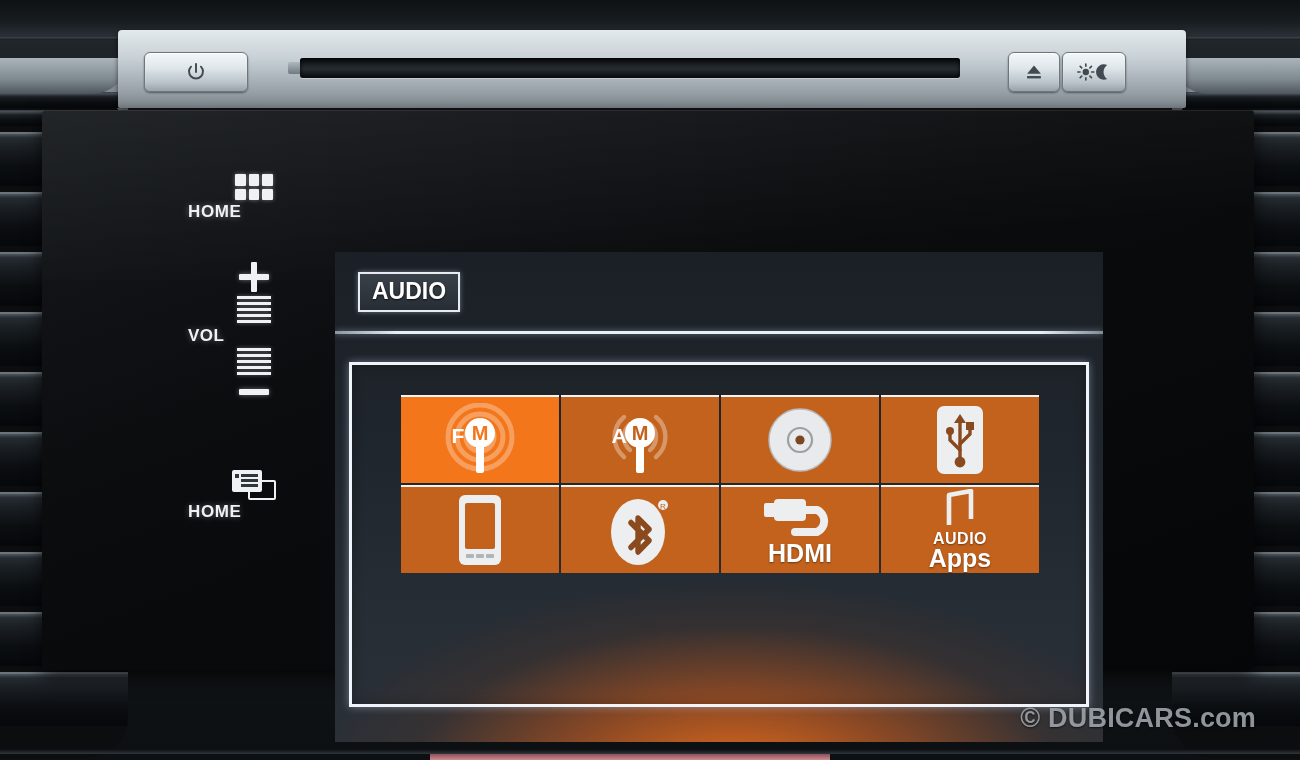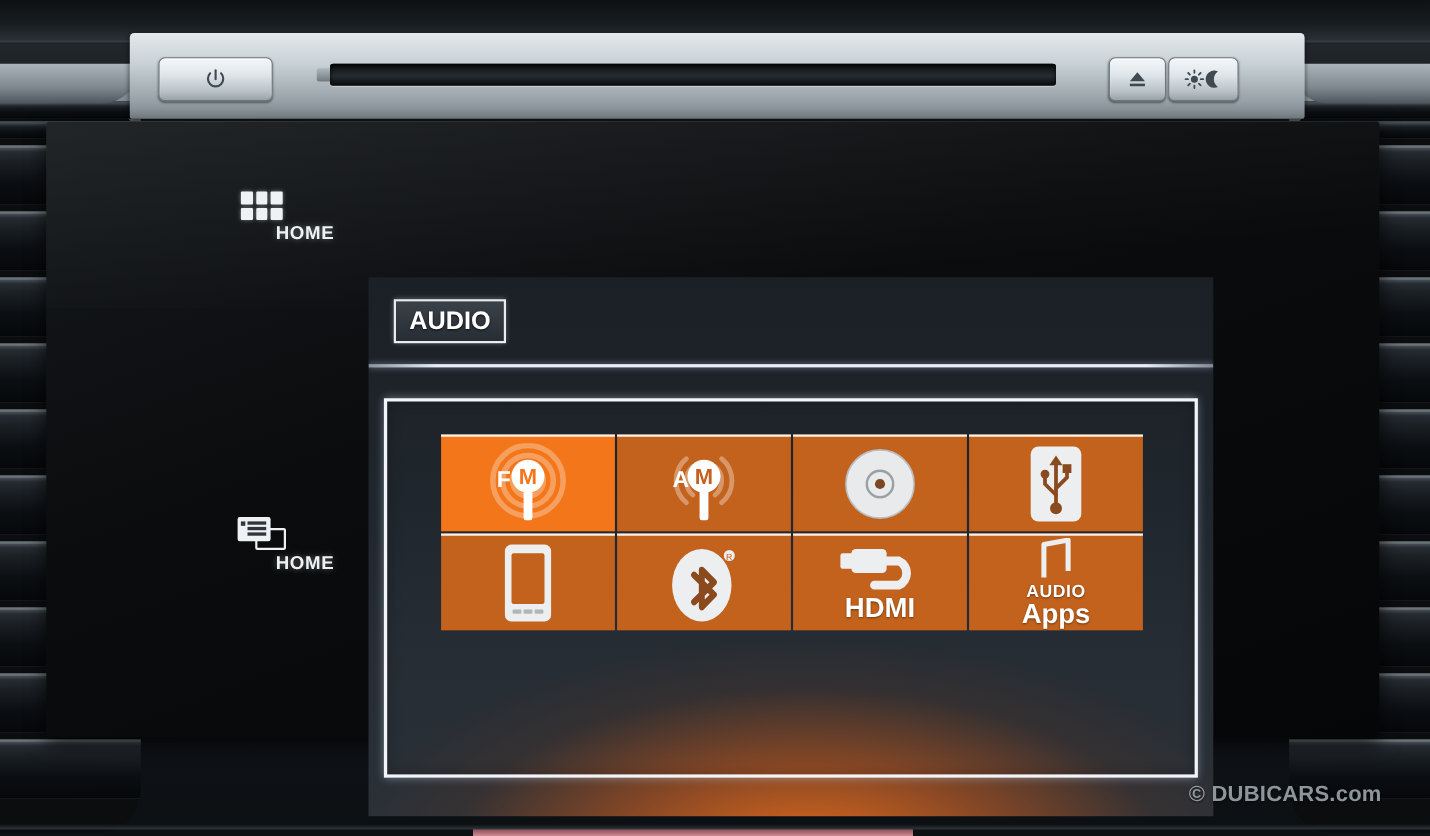--- a/index.html
+++ b/index.html
@@ -97,21 +97,21 @@
     pointer-events:none;
   }
 
   
   .sidekeys {
     position:absolute; left:130px; top:60px; width:132px; height:500px;
     color:#eef2f5;
     font-weight:bold;
     text-align:center;
   }
-  .sidekey { position:absolute; left:0; width:132px; text-align:right; }
+  .sidekey { position:absolute; left:16px; width:132px; text-align:left; }
   .sidekey .lbl { font-size:17px; letter-spacing:.6px; margin-top:2px;
     text-shadow:0 0 6px rgba(255,255,255,.35); }
   .k-home { top:4px; }
   .k-vol  { top:104px; }
   .k-menu { top:300px; }
   .k-back { top:400px; }
 
   .home-grid { width:38px; height:26px; margin:0 auto; display:grid;
     grid-template-columns:repeat(3,1fr); grid-template-rows:repeat(2,1fr); gap:3px; }
   .home-grid i { background:#eef2f5; border-radius:1px; display:block;
@@ -193,21 +193,21 @@
     font-size:25px; font-weight:bold; line-height:1;
     text-shadow:0 1px 2px rgba(0,0,0,.45);
     margin-top:2px;
   }
   .tile .tile-label.sm { font-size:16px; letter-spacing:.5px; margin-top:4px; }
   .tile .tile-label.tight { margin-top:-1px; }
   .tile-ico { display:flex; align-items:center; justify-content:center; }
 
   .watermark {
     position:absolute; right:44px; bottom:26px;
-    color:#9aa1a7; font-size:20px; font-weight:bold; letter-spacing:.2px;
+    color:#9aa1a7; font-size:27px; font-weight:bold; letter-spacing:.2px;
     text-shadow:0 1px 2px rgba(0,0,0,.7);
     opacity:.92;
   }
   .bottom-red {
     position:absolute; left:430px; bottom:0; width:400px; height:10px;
     background:linear-gradient(180deg,#5d2b33,#d08a92);
   }
   .bottom-trim {
     position:absolute; left:0; bottom:6px; width:1300px; height:5px;
     background:linear-gradient(180deg,#0a0c0e,#30373d);
@@ -305,20 +305,39 @@
           <i></i>
             <i></i>
             <i></i>
             <i></i>
             <i></i>
             <i></i>
         </div>
         <div class="lbl">HOME</div>
       </div>
 
+      <div class="sidekey k-vol">
+        <div class="vol-plus"></div>
+        <div class="vol-bars" style="margin-top:16px">
+          <i></i>
+            <i></i>
+            <i></i>
+            <i></i>
+            <i></i>
+        </div>
+        <div class="vol-word">VOL</div>
+        <div class="vol-bars" style="margin-top:2px">
+          <i></i>
+            <i></i>
+            <i></i>
+            <i></i>
+            <i></i>
+        </div>
+        <div class="vol-minus" style="margin-top:14px"></div>
+      </div>
 
       <div class="sidekey k-menu">
         <div class="menu-ico">
           <span class="win-back"></span>
             <span class="win-front"></span>
         </div>
         <div class="lbl">HOME</div>
       </div>
 
     </div>

